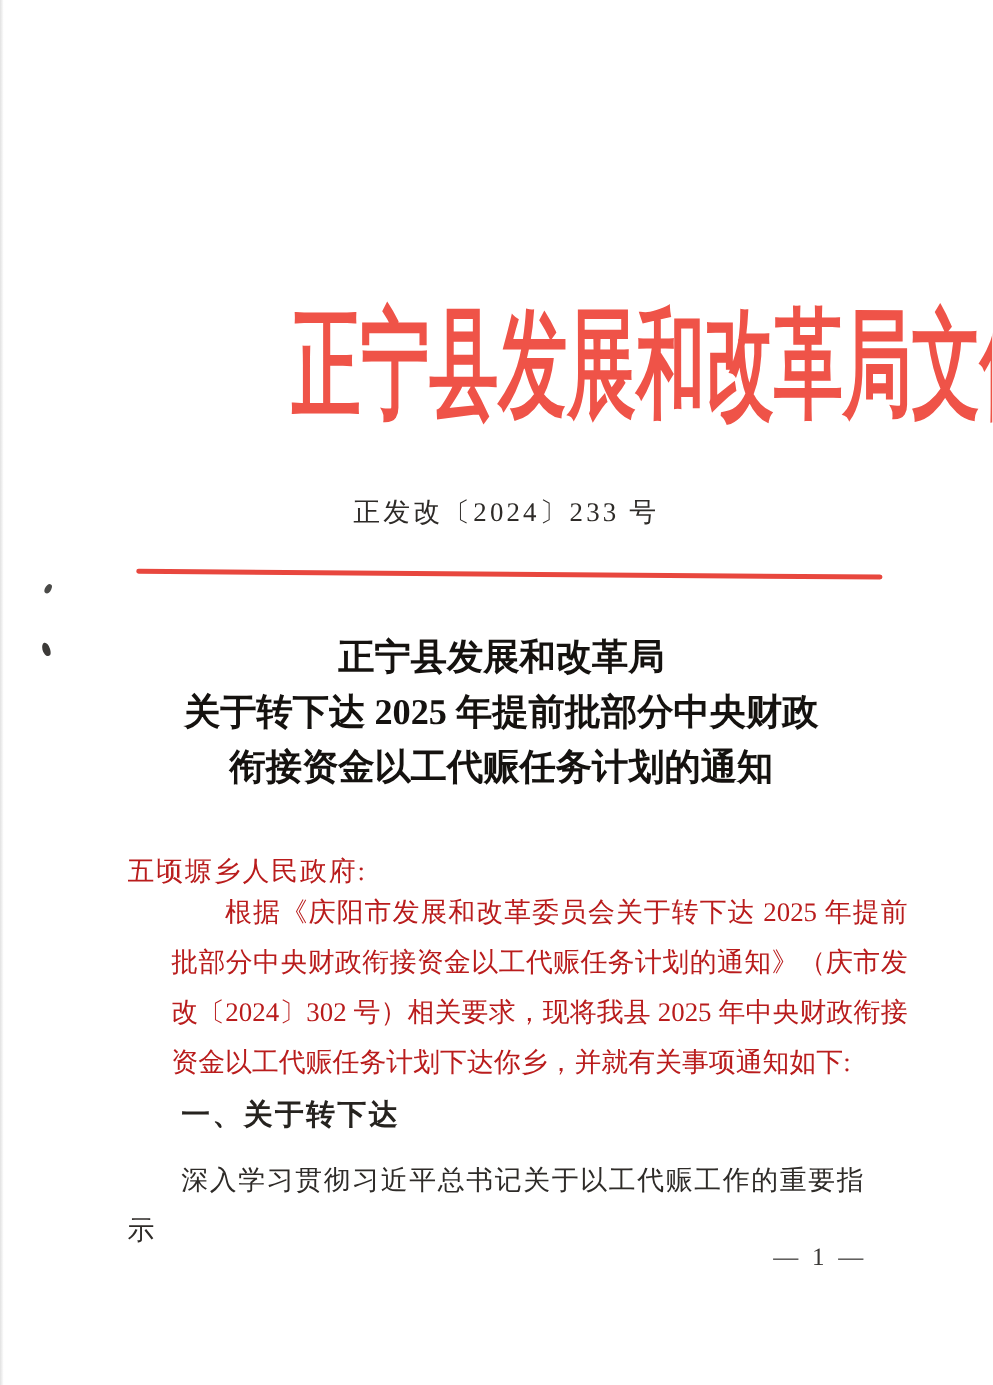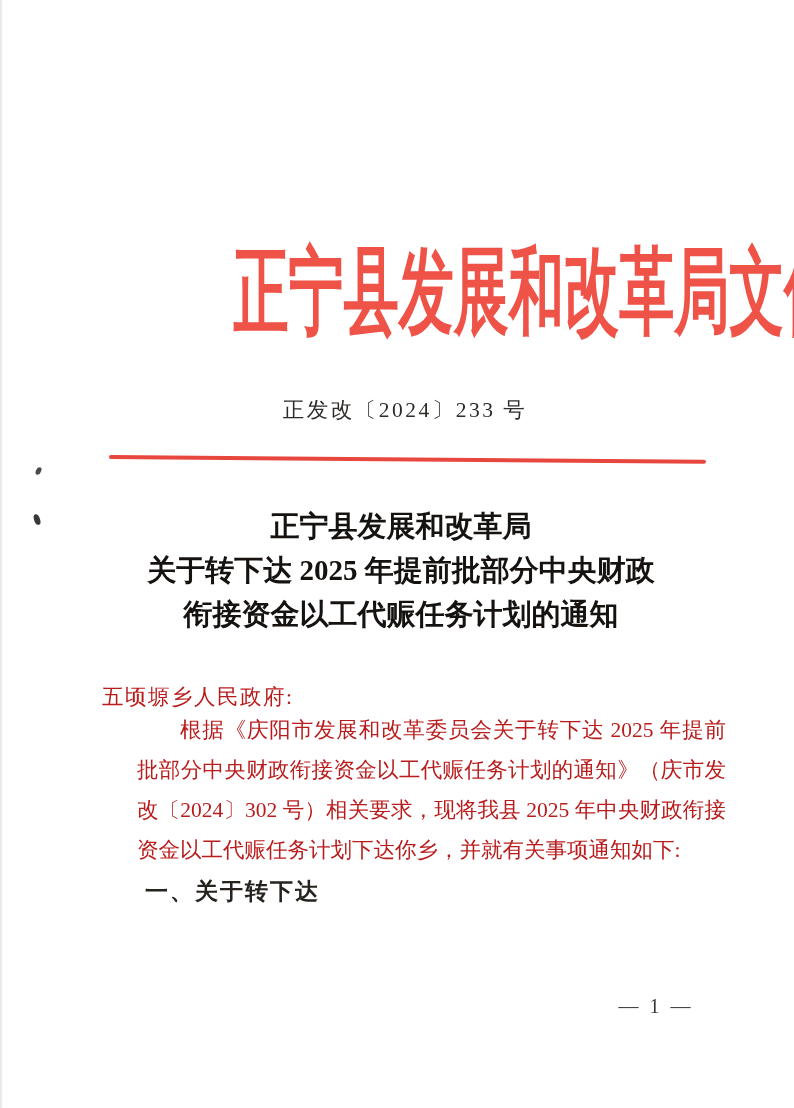--- a/index.html
+++ b/index.html
@@ -180,19 +180,20 @@
     <div>关于转下达 2025 年提前批部分中央财政</div>
     <div>衔接资金以工代赈任务计划的通知</div>
   </div>
 
   <div class="salutation">五顷塬乡人民政府:</div>
 
   <div class="para1">根据《庆阳市发展和改革委员会关于转下达 2025 年提前批部分中央财政衔接资金以工代赈任务计划的通知》（庆市发改〔2024〕302 号）相关要求，现将我县 2025 年中央财政衔接资金以工代赈任务计划下达你乡，并就有关事项通知如下:</div>
 
   <div class="section-heading">一、关于转下达</div>
 
+  <div class="para2">深入学习贯彻习近平总书记关于以工代赈工作的重要指示</div>
 
   <div class="page-number">— 1 —</div>
 
   <div class="speck1"></div>
   <div class="speck2"></div>
 
 </div>
 
 </body></html>

